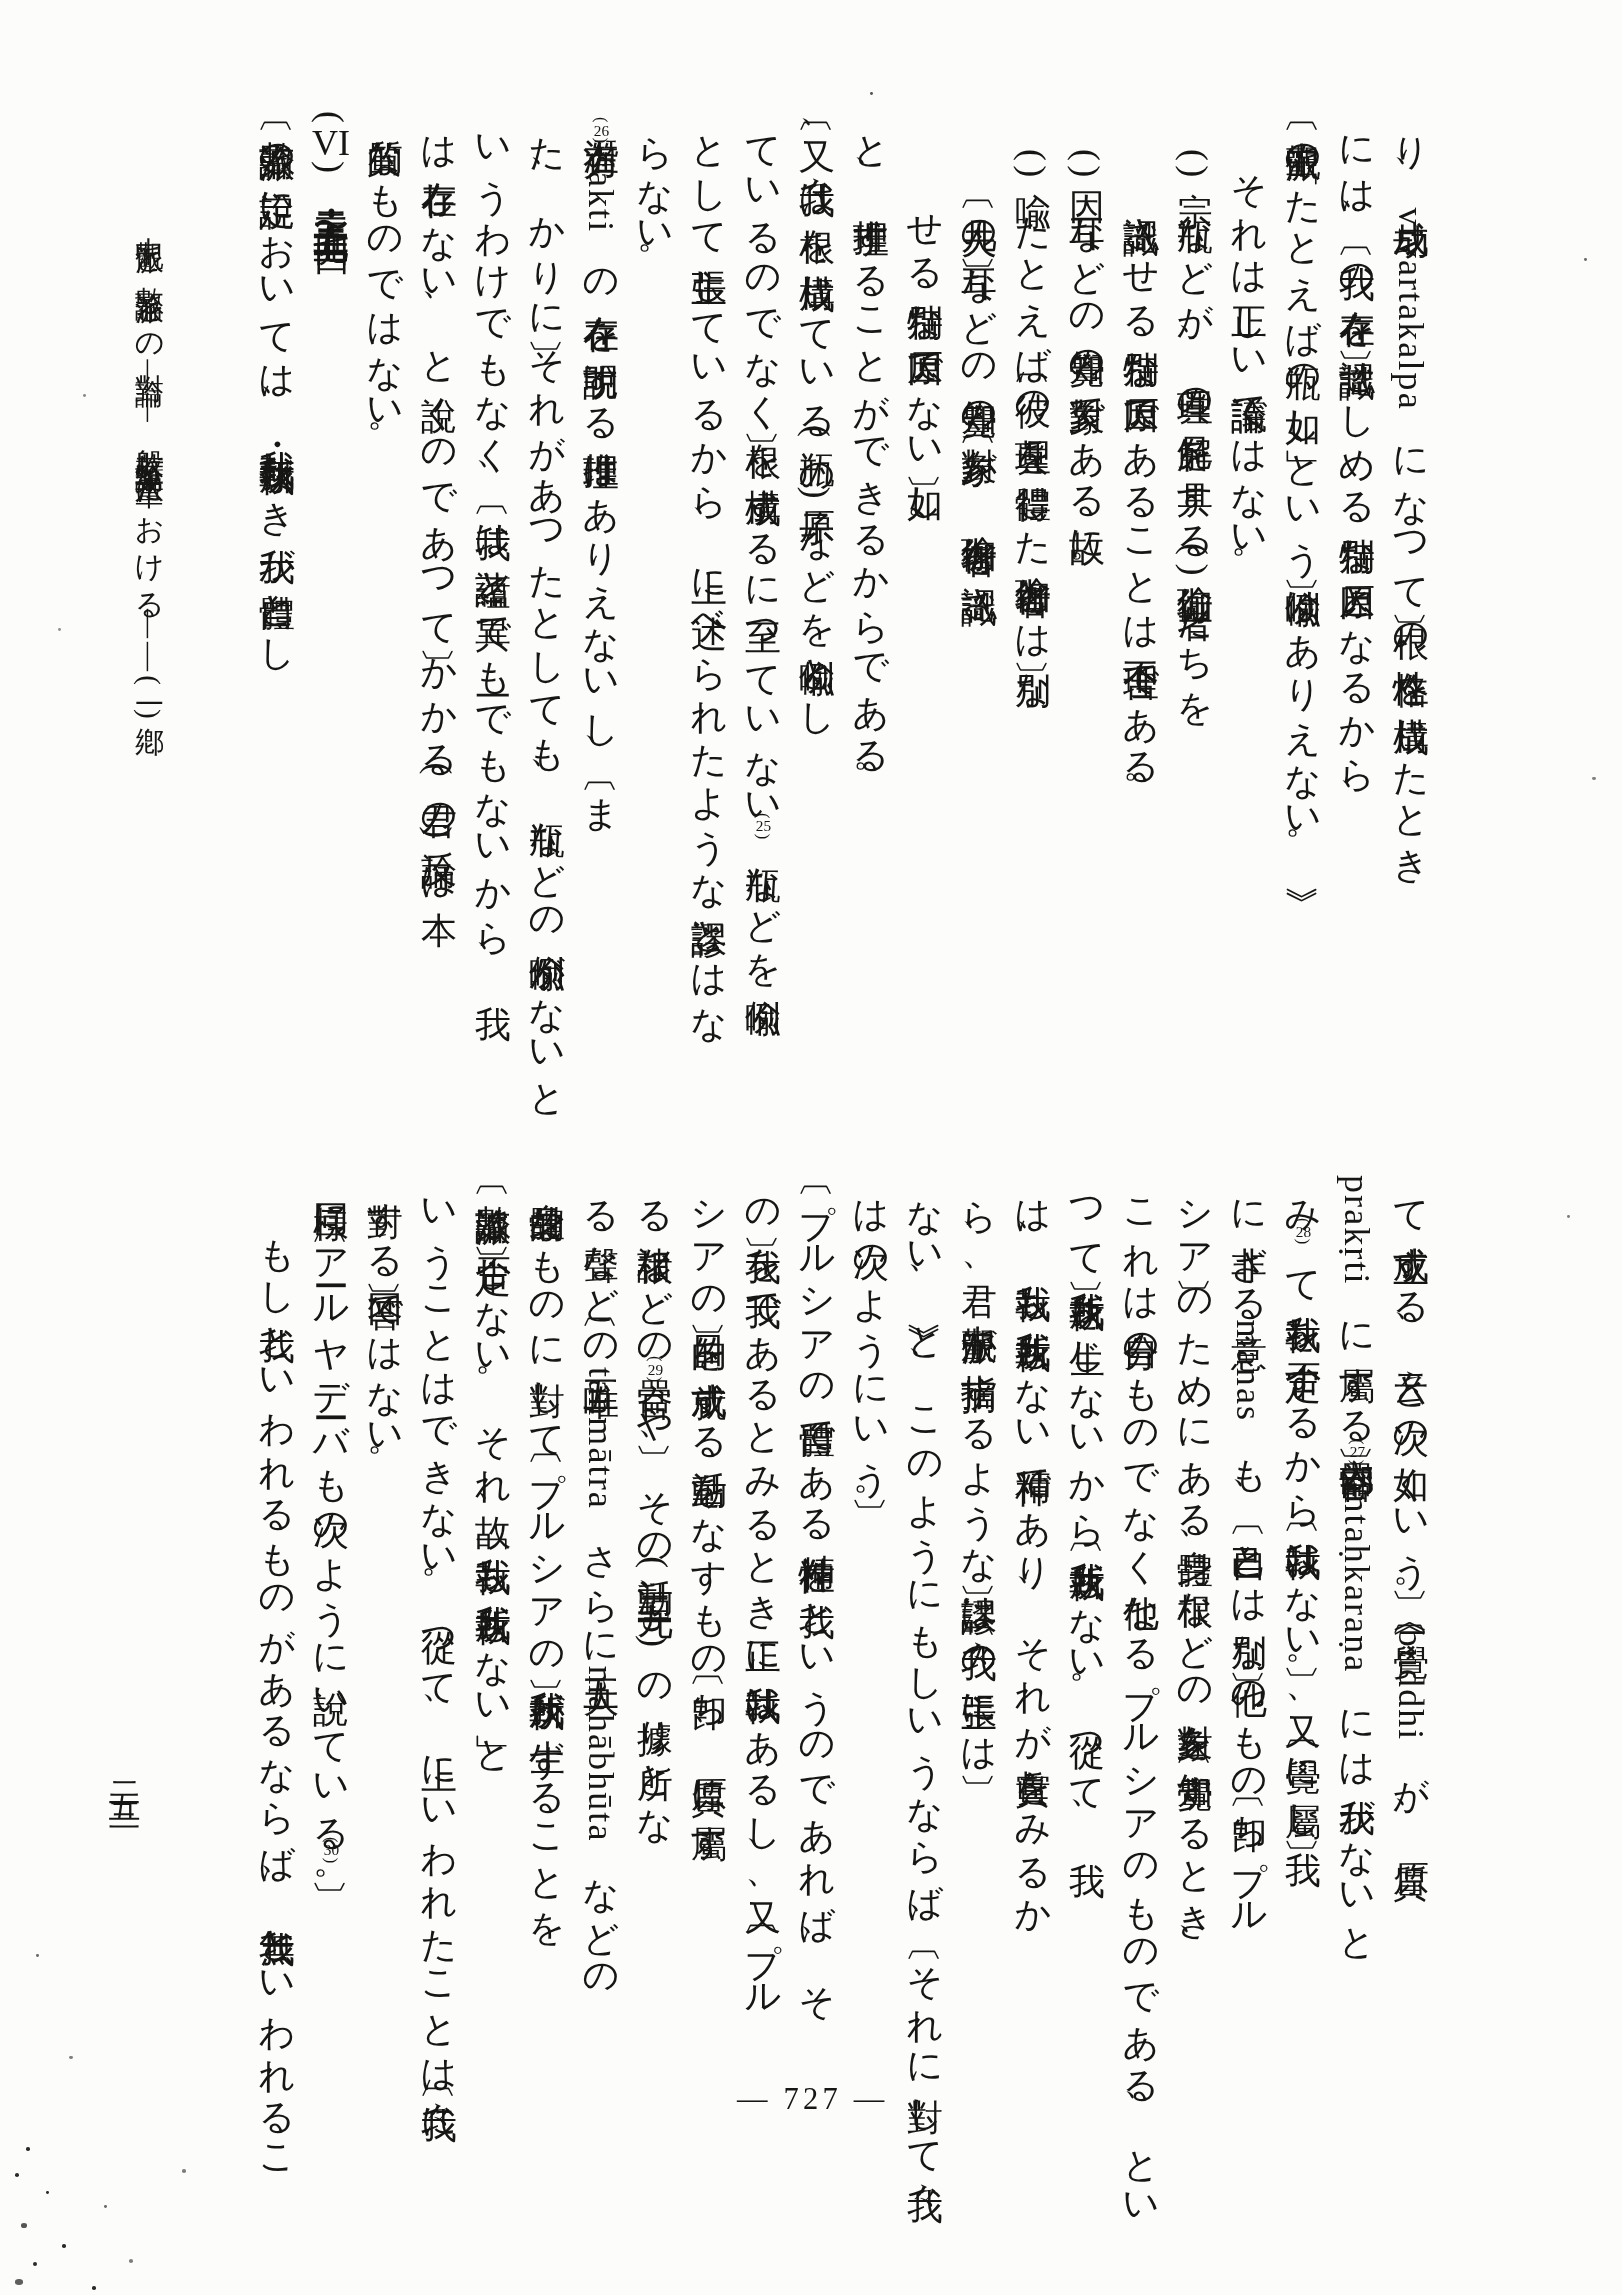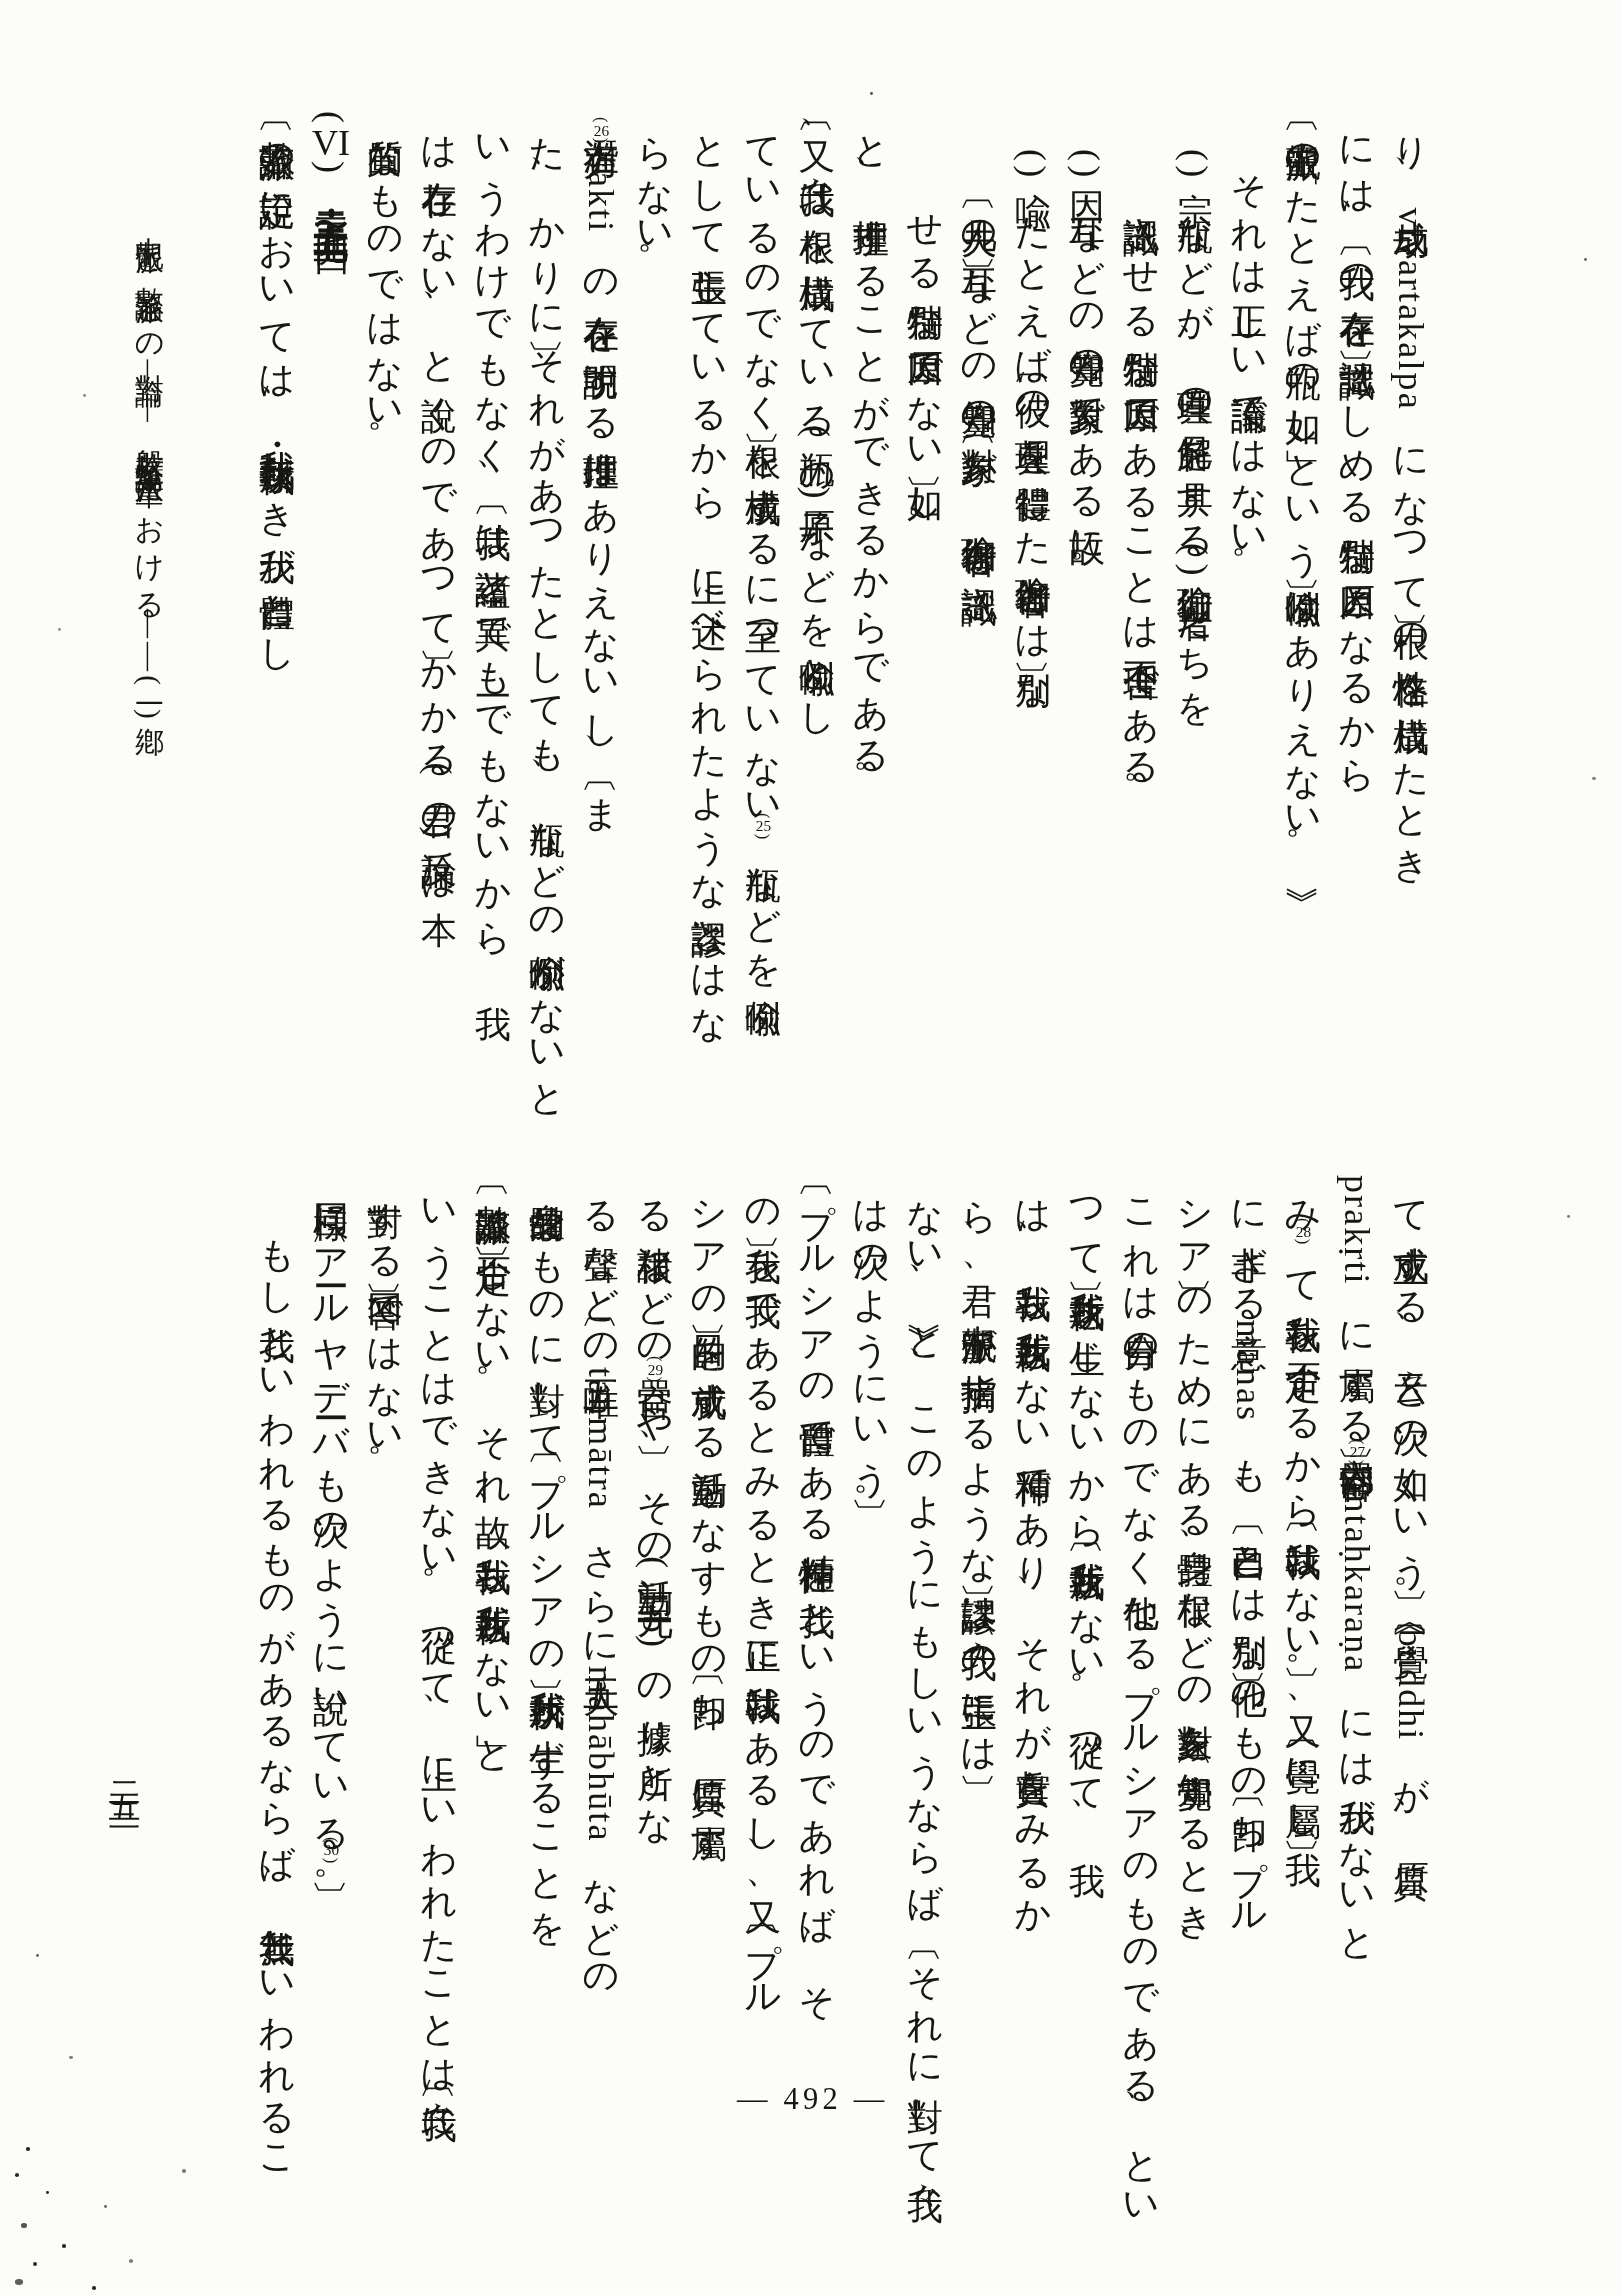--- a/index.html
+++ b/index.html
@@ -137,21 +137,21 @@
       <div class="col i0">いうことはできない。從つて、上にいわれたことは〔我々に</div>
       <div class="col i0">對する〕回答ではない。</div>
       <div class="col i0">同様に〔アールヤデーバも次のように說いている<span class="fn">(<span class="fnd">30</span>)</span>〕。</div>
       <div class="col i1">もし我といわれるものがあるならば、無我といわれるこ</div>
     </div>
 
   <div class="running-title">中觀派と數論派との對論――般若灯論第十八章における――(一 鄕)</div>
 
   <div class="folio">二五三</div>
 
-  <div class="footer-page">— 492 —</div>
+  <div class="footer-page">— 727 —</div>
 
   <div class="noise">
     <i class="n1"></i>
       <i class="n2"></i>
       <i class="n3"></i>
       <i class="n4"></i>
       <i class="n5"></i>
     <i class="n6"></i>
       <i class="n7"></i>
       <i class="n8"></i>

